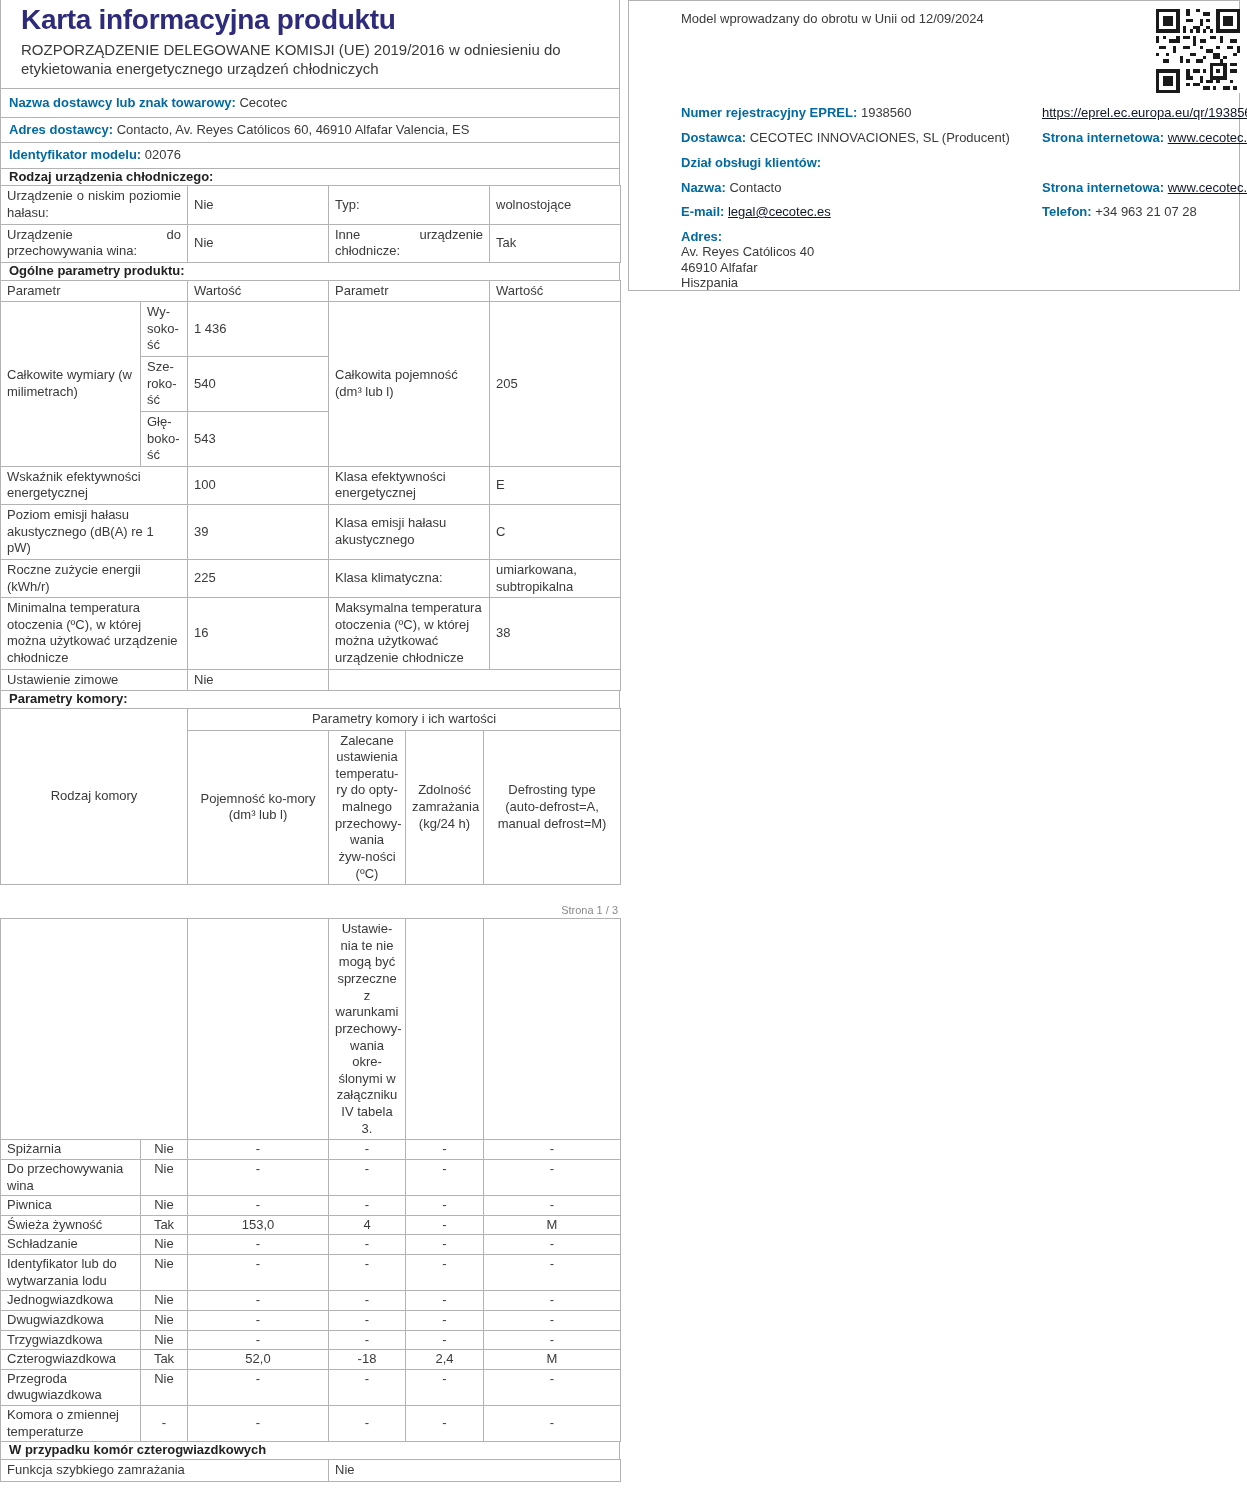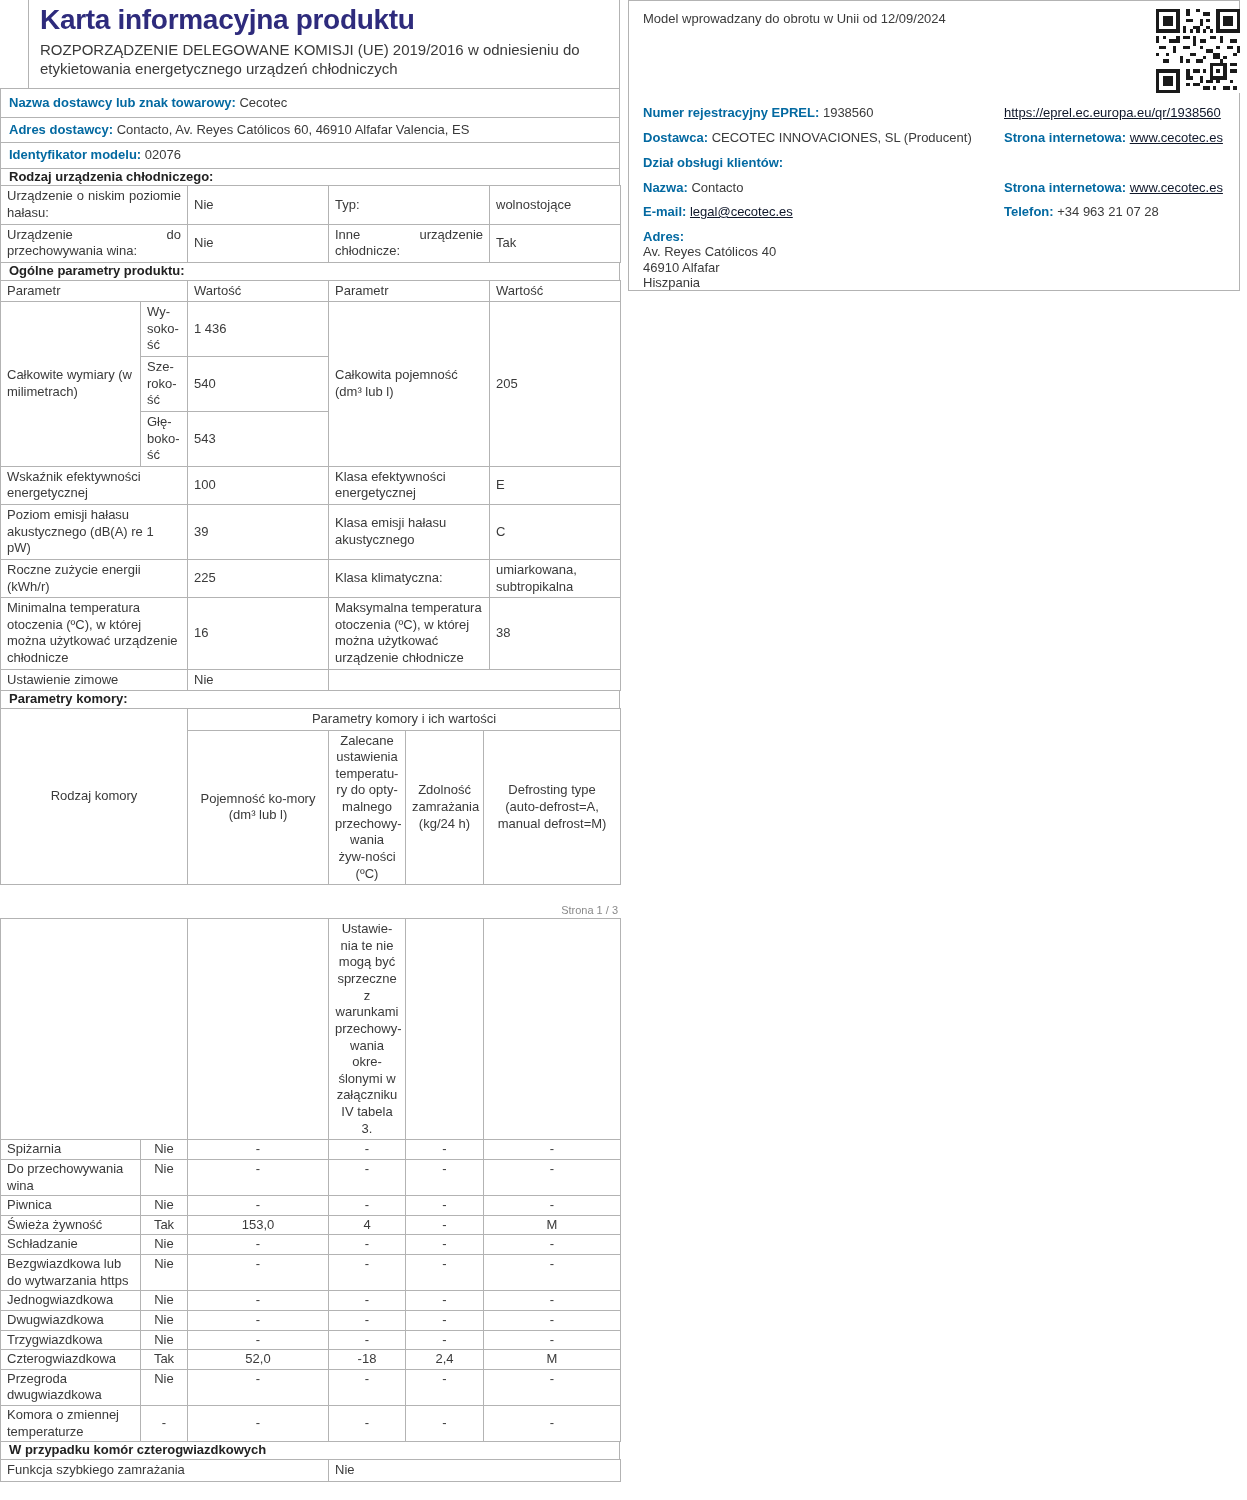--- a/index.html
+++ b/index.html
@@ -3,41 +3,41 @@
 <meta charset="utf-8">
 <style>
   html,body{margin:0;padding:0;}
   body{
     position:relative;width:1247px;height:1500px;overflow:hidden;background:#fff;
     font-family:"Liberation Sans","DejaVu Sans",sans-serif;font-size:13px;line-height:1.28;color:#3a3a3a;
   }
   
   .doc{position:absolute;left:0;top:0;width:620px;}
   .blk{box-sizing:border-box;border:1px solid #b3b3b3;margin-top:-1px;padding:4px 8px;background:#fff;}
-  .titleblock{padding:4px 11px 9px;margin-left:28px;}
+  .titleblock{padding:4px 20px 9px;}
   h1{margin:0;font-size:28px;font-weight:bold;color:#2e2b7c;letter-spacing:-0.3px;line-height:1.15;}
   .reg{margin:4px 0 0;font-size:15px;color:#3a3a3a;}
   .lbl{font-weight:bold;color:#0369a1;}
   .sec{font-weight:bold;color:#222;padding:0 8px;}
   table{border-collapse:collapse;table-layout:fixed;width:620px;margin-top:-1px;background:#fff;}
   td{box-sizing:border-box;border:1px solid #b3b3b3;padding:2px 6px;vertical-align:middle;color:#3a3a3a;overflow:hidden;}
   .just{text-align:justify;}
   .ct{text-align:center;}
   .top{vertical-align:top;}
   .dimrow td{height:49px;}
   .chhdr td{text-align:center;}
   .h1r td{height:21px;}
   .h2r td{height:133px;}
   .noterow td{height:168px;vertical-align:top;}
   .chrow td{padding:1px 6px;}
   .pagegap{position:relative;height:34px;}
   .pageno{position:absolute;right:2px;bottom:2px;font-size:11px;color:#8a8a8a;}
   
   .panel{position:absolute;left:628px;top:0;width:612px;height:291px;box-sizing:border-box;border:1px solid #b3b3b3;background:#fff;}
-  .panel .abs{position:absolute;white-space:nowrap;}
+  .panel .abs{position:absolute;white-space:nowrap;margin-left:38px;}
   a.lnk{color:#0f172a;text-decoration:underline;cursor:pointer;}
   .qr{position:absolute;left:527px;top:8px;width:84px;height:84px;}
   .addr{line-height:1.18;}
 </style>
 </head>
 <body>
 
 <div class="doc">
 
   <div class="blk titleblock">
@@ -228,21 +228,21 @@
     </tr>
     <tr class="chrow">
       <td>Schładzanie</td>
       <td class="ct">Nie</td>
       <td class="ct">-</td>
       <td class="ct">-</td>
       <td class="ct">-</td>
       <td class="ct">-</td>
     </tr>
     <tr class="chrow">
-      <td>Bezgwiazdkowa lub do wytwarzania https</td>
+      <td>Identyfikator lub do wytwarzania lodu</td>
       <td class="ct top">Nie</td>
       <td class="ct top">-</td>
       <td class="ct top">-</td>
       <td class="ct top">-</td>
       <td class="ct top">-</td>
     </tr>
     <tr class="chrow">
       <td>Jednogwiazdkowa</td>
       <td class="ct">Nie</td>
       <td class="ct">-</td>

